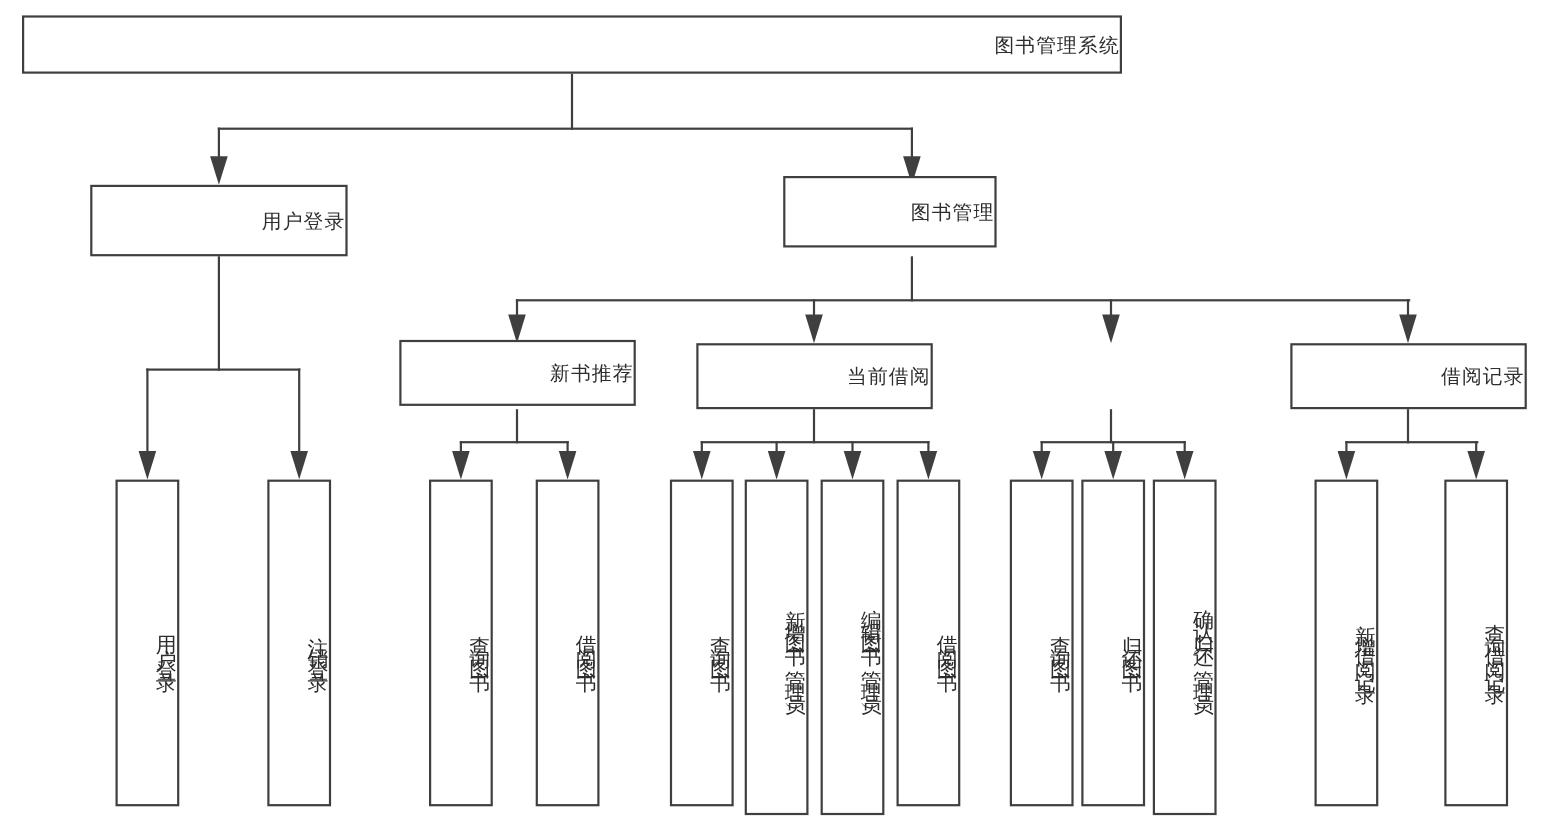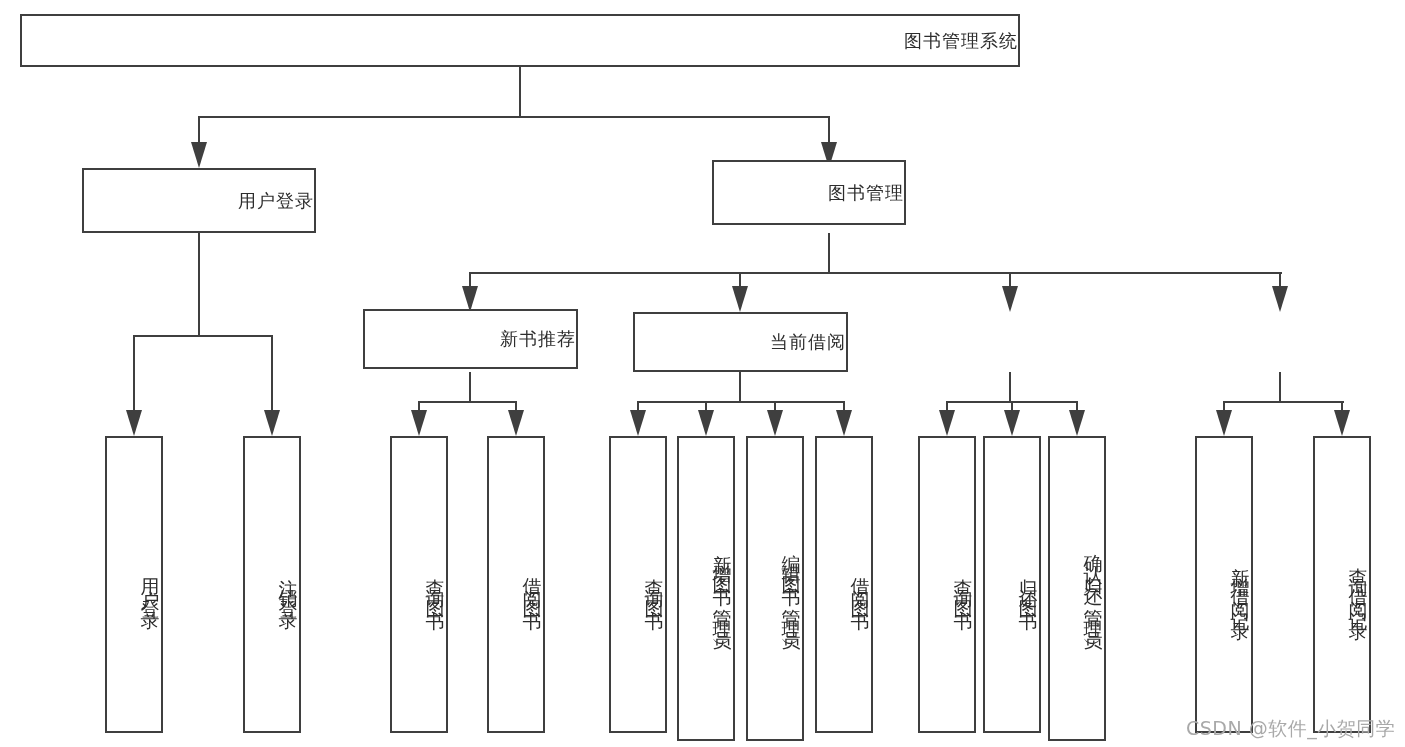--- a/index.html
+++ b/index.html
@@ -63,20 +63,23 @@
   <div class="vline" style="left:1009px;top:272px;height:18px"></div>
   <div class="arrow" style="left:1002px;top:286px"></div>
   <div class="vline" style="left:1279px;top:272px;height:18px"></div>
   <div class="arrow" style="left:1272px;top:286px"></div>
 
   <div class="box hbox" style="left:363px;top:309px;width:215px;height:60px">
     <span class="lbl">新书推荐</span>
   </div>
   <div class="box hbox" style="left:633px;top:312px;width:215px;height:60px">
     <span class="lbl">当前借阅</span>
+  </div>
+  <div class="box hbox" style="left:1173px;top:312px;width:215px;height:60px">
+    <span class="lbl">借阅记录</span>
   </div>
 
   <div class="vline" style="left:198px;top:233px;height:104px"></div>
   <div class="hline" style="left:133px;top:335px;width:140px"></div>
   <div class="vline" style="left:133px;top:335px;height:77px"></div>
   <div class="arrow" style="left:126px;top:410px"></div>
   <div class="vline" style="left:271px;top:335px;height:77px"></div>
   <div class="arrow" style="left:264px;top:410px"></div>
 
   <div class="vline" style="left:469px;top:372px;height:31px"></div>
@@ -150,15 +153,14 @@
     <span class="lbl">确认归还（管理员）</span>
   </div>
 
   <div class="box vbox" style="left:1195px;top:436px;width:58px;height:297px">
     <span class="lbl">新增借阅记录</span>
   </div>
   <div class="box vbox" style="left:1313px;top:436px;width:58px;height:297px">
     <span class="lbl">查询借阅记录</span>
   </div>
 
-  <div class="watermark" style="left:1186px;top:716px">CSDN @软件_小贺同学</div>
 
 </div>
 
 </body></html>

